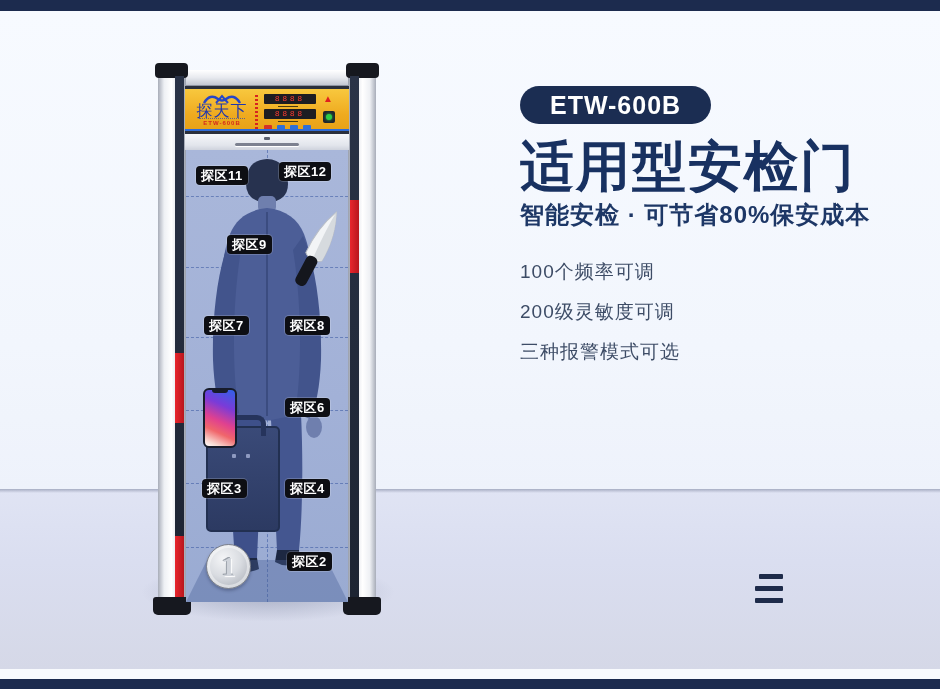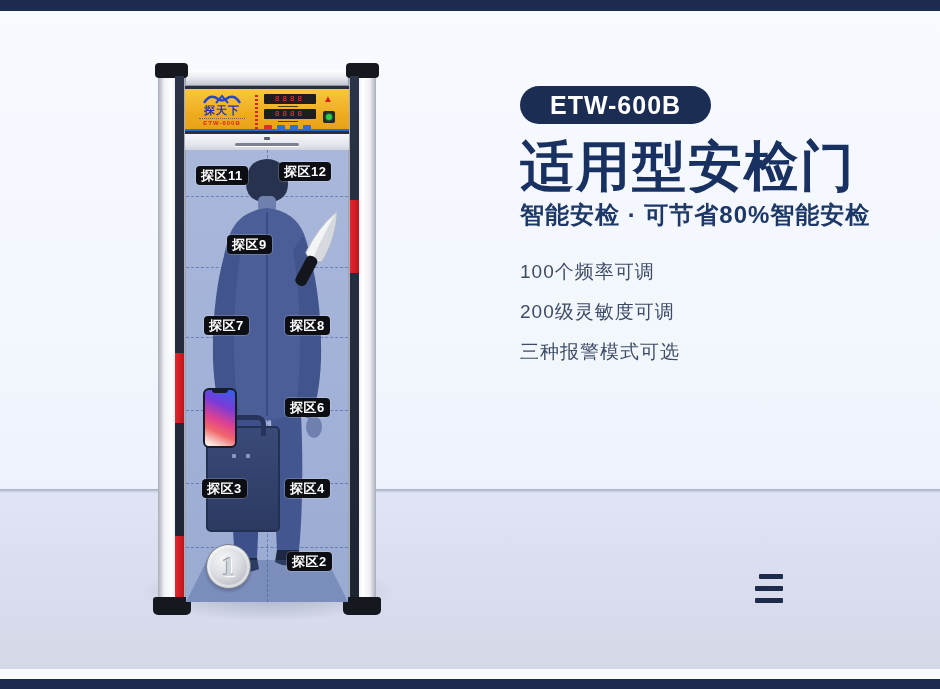--- a/index.html
+++ b/index.html
@@ -31,21 +31,21 @@
   .led-red { position:absolute; left:0; width:9px; background:linear-gradient(90deg,#e8262d,#b8161d); }
   .gate-foot { position:absolute; top:535px; width:38px; height:18px; background:#16181f; border-radius:3px 3px 5px 5px; }
   .gate-foot.left { left:-5px; } .gate-foot.right { left:185px; }
 
   
   .crossbar { position:absolute; left:27px; top:8px; width:164px; height:16px; background:linear-gradient(180deg,#ffffff 0%,#e8eaef 50%,#c3c7d2 100%); border-bottom:1px solid #8d93a2; }
   .panel { position:absolute; left:27px; top:24px; width:164px; height:48px; background:linear-gradient(180deg,#f8c83e 0%,#efab20 60%,#e7a115 100%); border-top:3px solid #2a2f3c; border-bottom:3px solid #2a2f3c; }
   .panel::after { content:""; position:absolute; left:0; bottom:0; width:100%; height:2px; background:#2f6bd6; }
   .logo-block { position:absolute; left:8px; top:3px; width:58px; text-align:center; }
   .logo-wing { display:block; margin:0 auto; }
-  .brand-name { display:block; font-size:11px; font-weight:bold; color:#1d36b0; letter-spacing:1px; line-height:11px; }
+  .brand-name { display:block; font-size:16px; font-weight:normal; color:#1d36b0; letter-spacing:1px; line-height:11px; }
   .brand-tagline { display:block; width:46px; height:0; margin:2px auto 1px auto; border-top:1px dotted #2746b0; opacity:.7; }
   .brand-model { display:block; font-size:6px; font-weight:bold; color:#d42a1e; letter-spacing:1px; }
   .led-col { position:absolute; left:70px; top:6px; display:flex; flex-direction:column; gap:2px; }
   .led-dot { width:3px; height:2px; background:#d62420; }
   .lcd { position:absolute; left:79px; width:52px; height:10px; background:#1d1d22; border-radius:1px; color:#ff3b30; font-family:Liberation Sans, sans-serif; font-size:8px; line-height:10px; text-align:center; letter-spacing:3px; }
   .lcd.one { top:5px; } .lcd.two { top:20px; }
   .lcd-label { position:absolute; left:93px; width:20px; height:1px; background:#4a3b10; }
   .lcd-label.one { top:17px; } .lcd-label.two { top:32px; }
   .btn-row { position:absolute; left:79px; top:36px; display:flex; gap:5px; }
   .panel-btn { width:8px; height:6px; border-radius:1px; }
@@ -224,21 +224,21 @@
       <span class="zone z6">探区6</span>
       <span class="zone z3">探区3</span>
       <span class="zone z4">探区4</span>
       <span class="zone z2">探区2</span>
     </div>
   </div>
 
   <div class="right-col">
     <div class="model-badge">ETW-600B</div>
     <div class="page-title">适用型安检门</div>
-    <div class="page-subtitle">智能安检 · 可节省80%智能安检</div>
+    <div class="page-subtitle">智能安检 · 可节省80%保安成本</div>
     <ul class="feature-list">
       <li>100个频率可调</li>
       <li>200级灵敏度可调</li>
       <li>三种报警模式可选</li>
     </ul>
   </div>
 
   <div class="hamburger">
     <div class="bar short"></div>
     <div class="bar long"></div>

